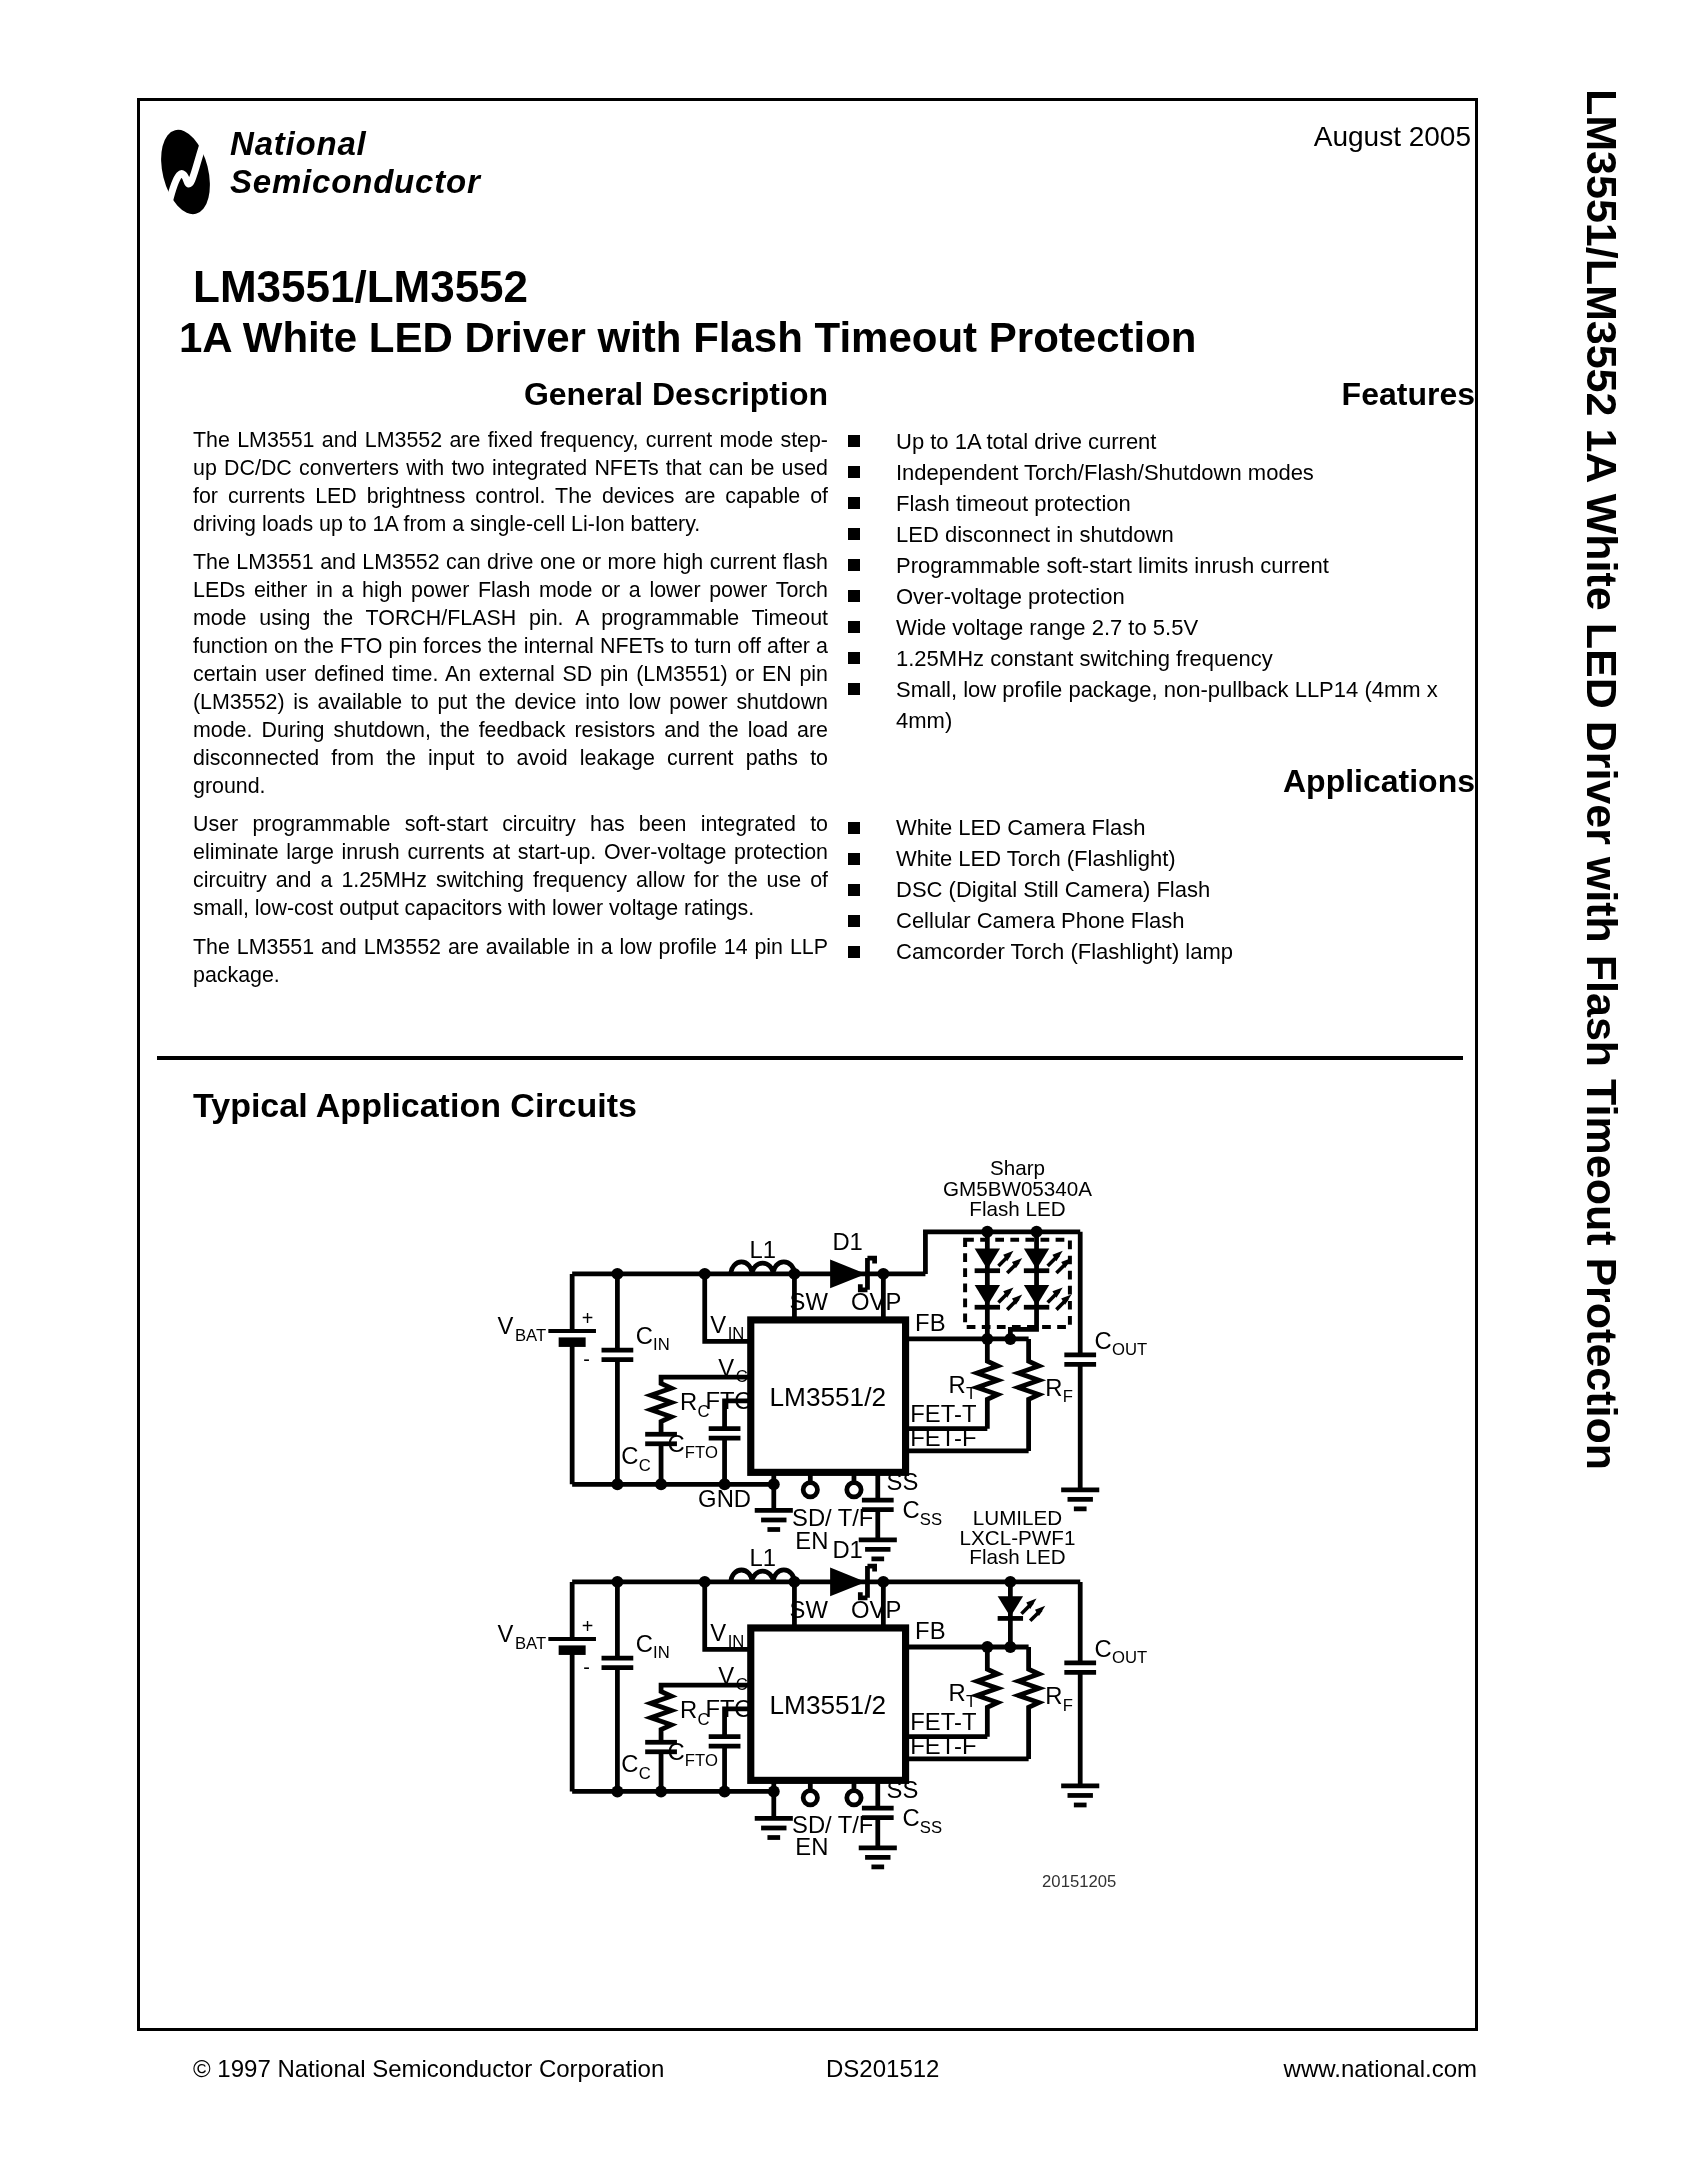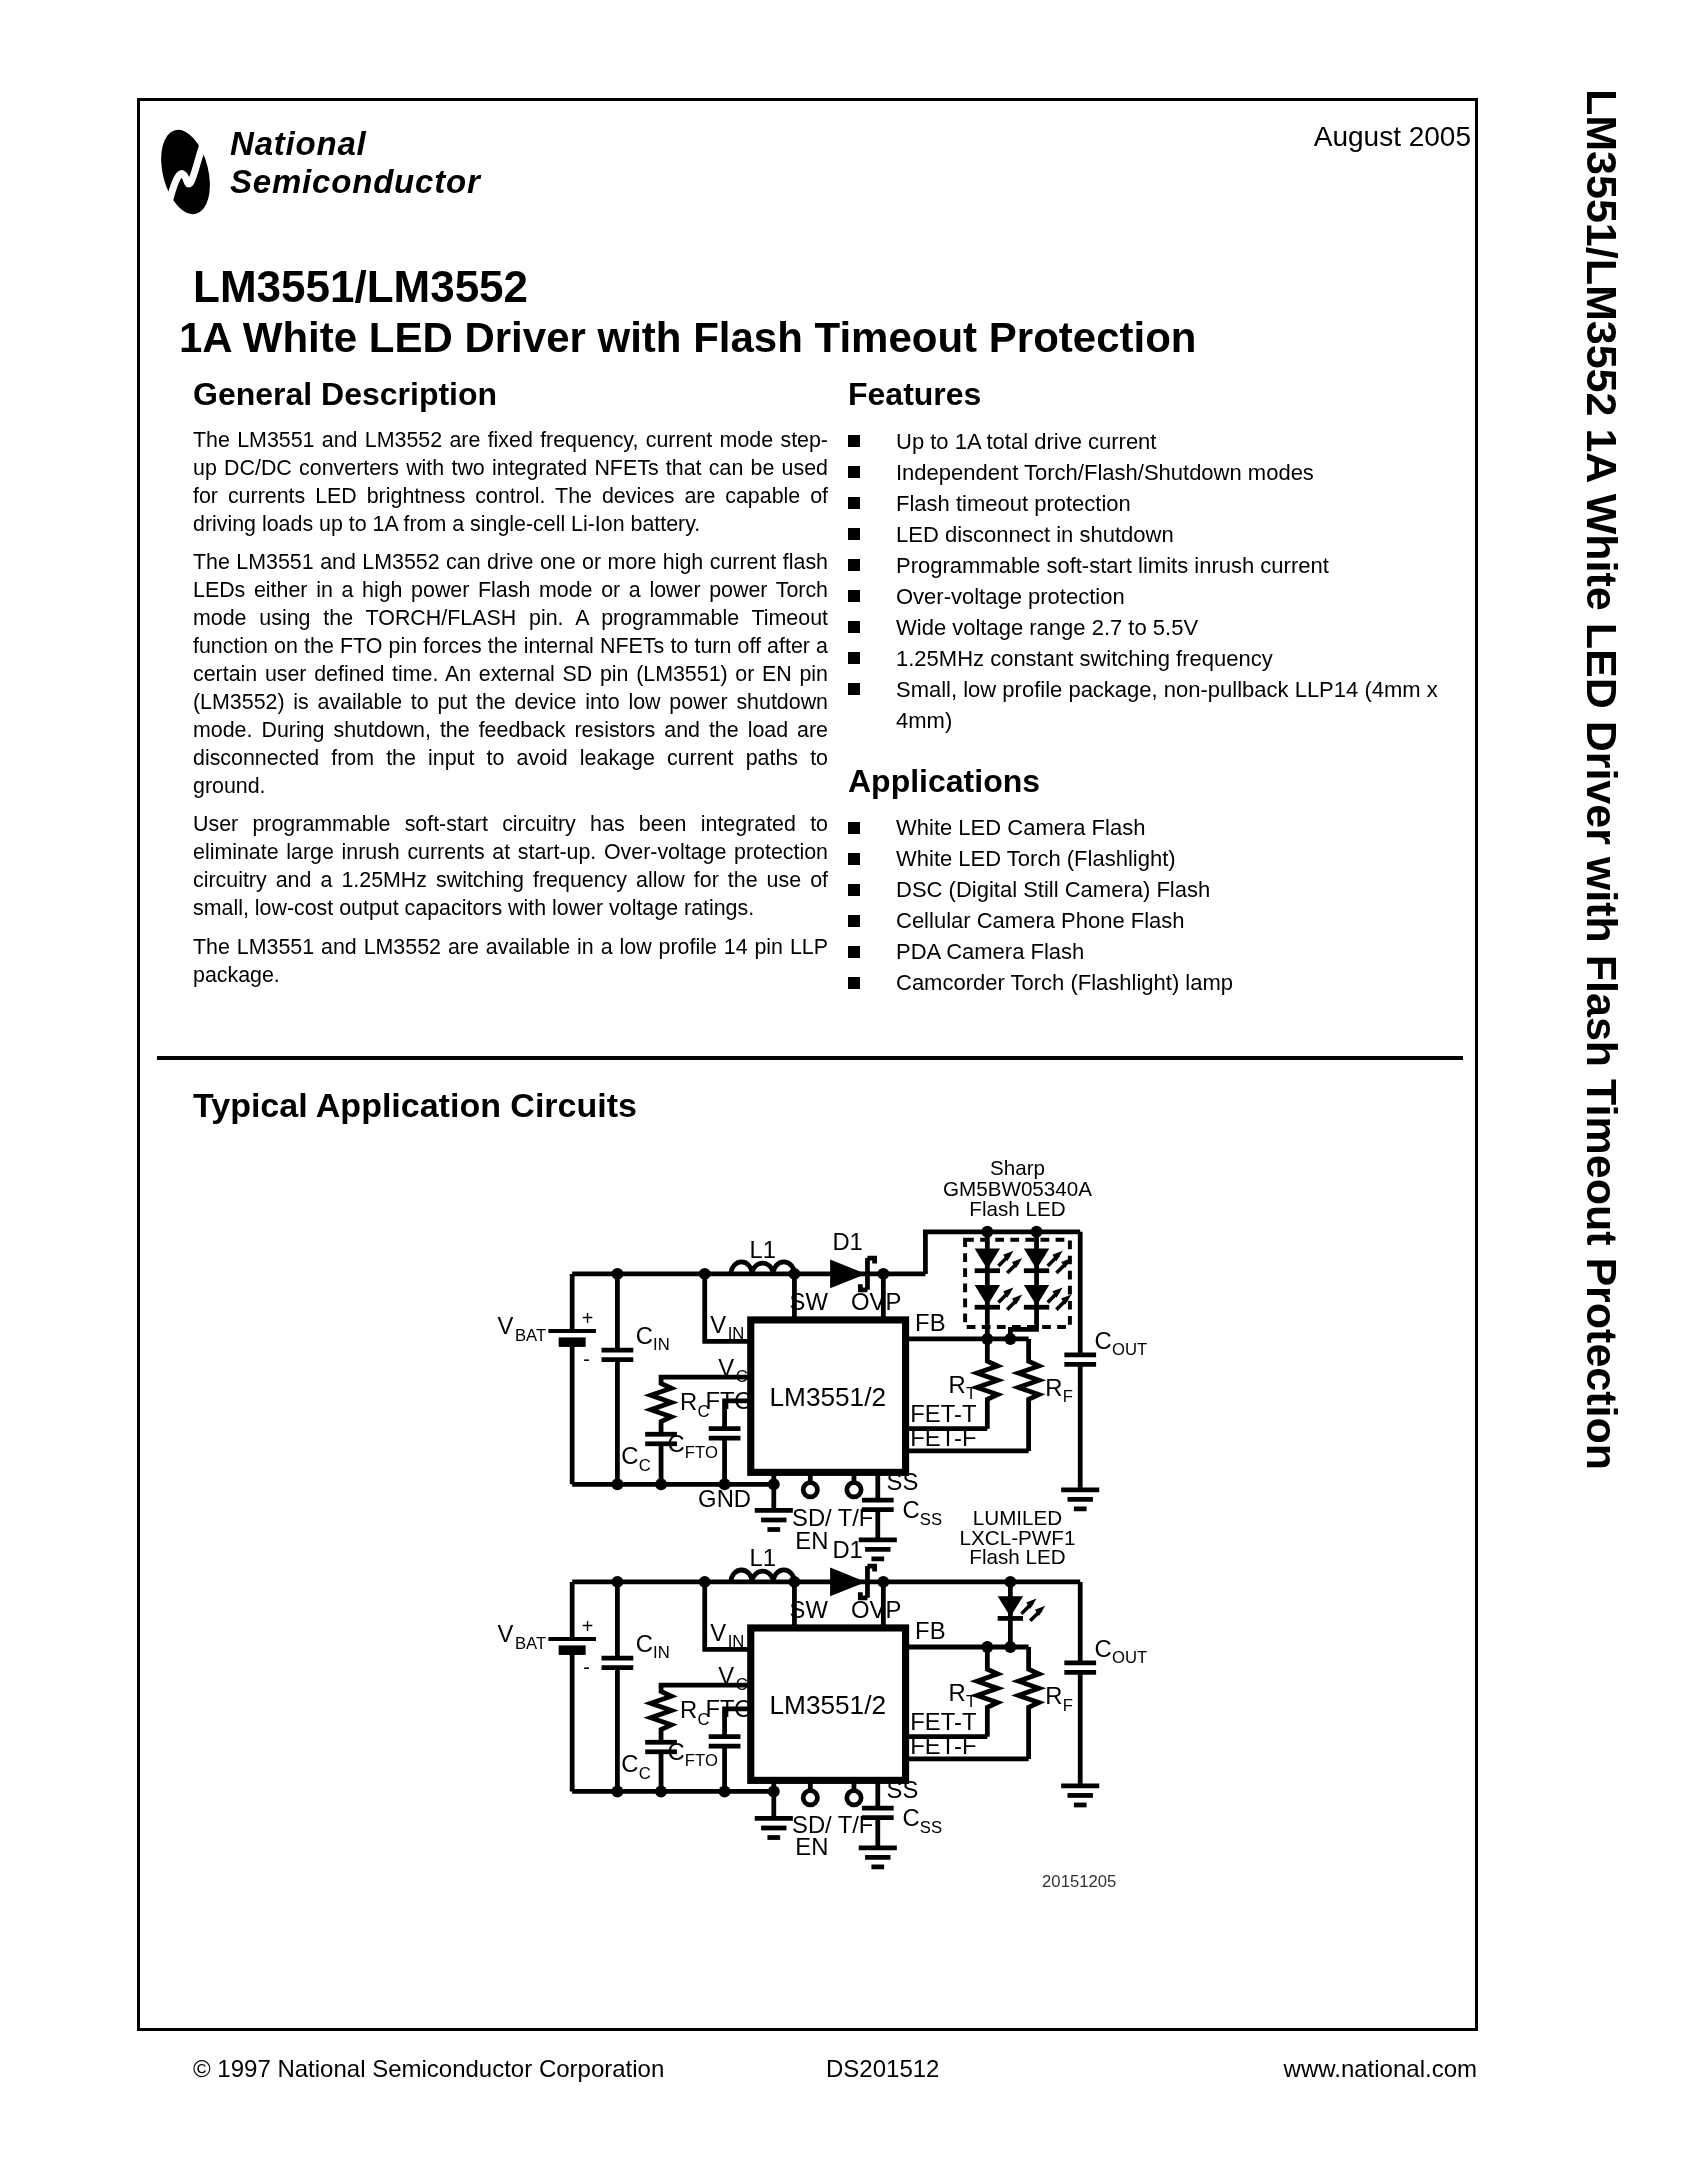--- a/index.html
+++ b/index.html
@@ -10,21 +10,21 @@
   }
   .frame { position:absolute; left:137px; top:98px; width:1341px; height:1933px; border:3.2px solid #000; box-sizing:border-box; }
   .date { position:absolute; top:121px; right:216px; font-size:28px; }
   .logo { position:absolute; left:157px; top:125px; display:flex; gap:16px; align-items:flex-start; }
   .logo-mark { width:57px; height:94px; }
   .logo-text { font-family:Liberation Sans, sans-serif; font-style:italic; font-weight:bold; font-size:33px; line-height:38px; letter-spacing:0.8px; }
   .part-number { position:absolute; left:193px; top:262px; font-size:44px; font-weight:bold; }
   .page-title  { position:absolute; left:179px; top:314px; font-size:42px; font-weight:bold; }
   .col-left  { position:absolute; left:193px; top:376px; width:635px; }
   .col-right { position:absolute; left:848px; top:376px; width:627px; }
-  .col-left h2, .col-right h2, .circuits-heading { font-size:32px; font-weight:bold; margin:0 0 12.7px 0; }
+  .col-left h2, .col-right h2, .circuits-heading { font-size:32px; font-weight:bold; margin:0 0 12.7px 0;text-align:right; }
   .col-left p { margin:0 0 10.3px 0; font-size:21.4px; line-height:28px; text-align:justify; }
   ul.blist { list-style:none; margin:0; padding:0; }
   ul.blist li { display:flex; gap:36px; font-size:22px; line-height:31px; }
   .sq { width:12px; height:12px; background:#000; flex:none; margin-top:9.5px; }
   .apps-h { margin-top:27px !important; }
   .divider { position:absolute; left:157px; top:1056px; width:1306px; height:4px; background:#000; }
   .circuits-heading { position:absolute; left:193px; top:1086px; font-size:34px; }
   .sidebar-title {
     position:absolute; left:1626px; top:89px; transform:rotate(90deg); transform-origin:0 0;
     font-size:43px; font-weight:bold; white-space:nowrap;
@@ -134,24 +134,20 @@
           <span class="sq"></span>
           <span>White LED Torch (Flashlight)</span>
         </li>
       <li>
           <span class="sq"></span>
           <span>DSC (Digital Still Camera) Flash</span>
         </li>
       <li>
           <span class="sq"></span>
           <span>Cellular Camera Phone Flash</span>
-        </li>
-      <li>
-          <span class="sq"></span>
-          <span>PDA Camera Flash</span>
         </li>
       <li>
           <span class="sq"></span>
           <span>Camcorder Torch (Flashlight) lamp</span>
         </li>
     </ul>
   </div>
 
   <div class="divider"></div>
   <div class="circuits-heading">Typical Application Circuits</div>

